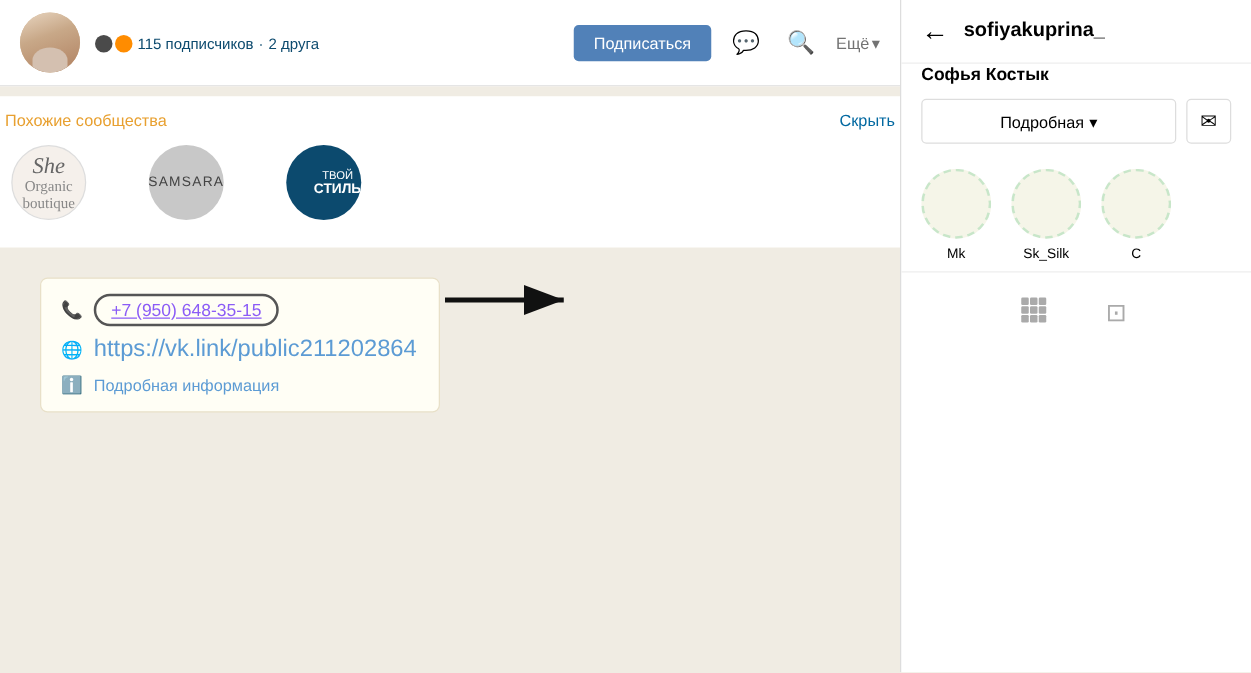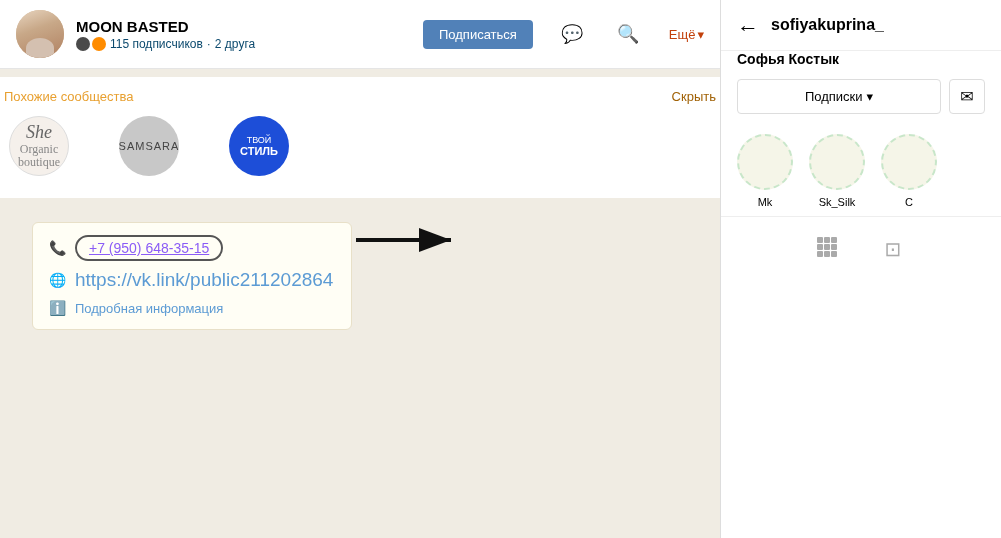--- a/index.html
+++ b/index.html
@@ -90,21 +90,21 @@
       border-radius: 50%;
       display: inline-block;
     }
 
     .meta-icon-circle.dark { background: #4a4a4a; }
     .meta-icon-circle.orange { background: #ff8c00; }
 
     .header-actions {
       display: flex;
       align-items: center;
-      gap: 24px;
+      gap: 12px;
     }
 
     .btn-subscribe {
       background: #5181b8;
       color: #fff;
       border: none;
       border-radius: 4px;
       padding: 7px 16px;
       font-size: 13px;
       cursor: pointer;
@@ -122,21 +122,21 @@
       align-items: center;
       justify-content: center;
       color: #828282;
       font-size: 18px;
     }
 
     .esc-btn {
       display: flex;
       align-items: center;
       gap: 2px;
-      color: #c2410c;
+      color: #737373;
       font-size: 13px;
       cursor: pointer;
       background: none;
       border: none;
     }
 
     
     .similar-section {
       background: #fff;
       margin-top: 8px;
@@ -151,21 +151,21 @@
     }
 
     .similar-title {
       font-size: 13px;
       color: #e8a030;
       font-weight: 500;
     }
 
     .similar-hide {
       font-size: 13px;
-      color: #a16207;
+      color: #0369a1;
       cursor: pointer;
       background: none;
       border: none;
     }
 
     .similar-items {
       display: flex;
       gap: 40px;
       padding-bottom: 4px;
     }
@@ -192,21 +192,22 @@
     .similar-avatar.she {
       background: #f5f0eb;
       border: 1px solid #ddd;
     }
 
     .similar-avatar.samsara {
       background: #c8c8c8;
     }
 
     .similar-avatar.style {
-      background: #1d4ed8;
+      background: #0c4a6e;
+      justify-content: flex-end;
     }
 
     .she-text {
       font-family: Georgia, serif;
       font-size: 12px;
       color: #888;
       text-align: center;
       line-height: 1.1;
     }
 
@@ -499,21 +500,20 @@
 </head>
 <body>
 
 <div class="left-panel">
 
   <div class="header-bar">
     <div class="avatar-header">
       <div class="avatar-header-img"></div>
     </div>
     <div class="header-info">
-      <div class="community-name">MOON BASTED</div>
       <div class="community-meta">
         <div class="meta-icons">
           <span class="meta-icon-circle dark"></span>
           <span class="meta-icon-circle orange"></span>
         </div>
         <span>115 подписчиков</span>
         <span>·</span>
         <span>2 друга</span>
       </div>
     </div>
@@ -600,21 +600,21 @@
   <div class="right-header">
     <span class="back-icon">←</span>
     <span class="username-title">sofiyakuprina_</span>
   </div>
 
 
   <div class="profile-name">Софья Костык</div>
 
   <div class="profile-buttons">
     <button class="btn-subscriptions">
-      <span>Подписки</span>
+      <span>Подробная</span>
       <span>▾</span>
     </button>
     <button class="btn-message">
       <span style="font-size:16px;">✉</span>
     </button>
   </div>
 
   <div class="highlights">
     <div class="highlight-item">
       <div class="highlight-circle"></div>

